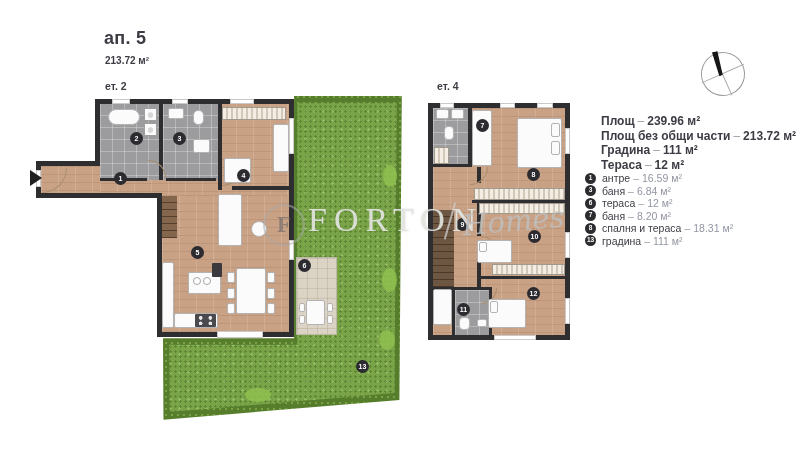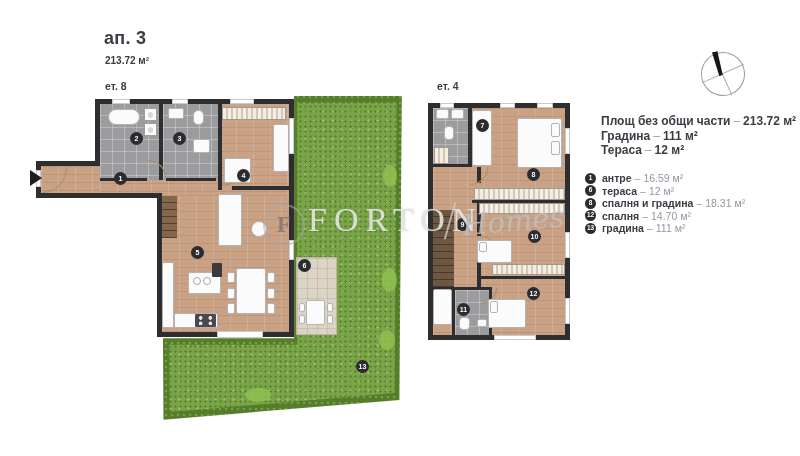--- a/index.html
+++ b/index.html
@@ -9,21 +9,21 @@
   .apt-title{position:absolute;left:104px;top:28px;font-size:18px;font-weight:800;letter-spacing:.3px}
   .apt-area{position:absolute;left:105px;top:55px;font-size:10px;font-weight:700}
   .floor-lbl{position:absolute;font-size:10.5px;font-weight:700}
   .summary{position:absolute;left:601px;top:114px;width:196px;font-size:12px;font-weight:700;line-height:14.6px}
   .sep{font-style:normal;color:#9a9da8;font-weight:400;margin:0 3px}
   .legend{position:absolute;left:585px;top:172px;width:210px}
   .lrow{display:flex;align-items:flex-start;min-height:12.5px;font-size:10.5px;line-height:12.5px}
   .lnum{flex:0 0 11px;width:11px;height:11px;margin-top:.5px;border-radius:50%;background:#2b2b30;color:#fff;
         font-size:6.5px;font-weight:700;display:flex;align-items:center;justify-content:center}
   .ltext{margin-left:6px}
-  .ltext b{font-weight:700;color:#3c3c44}
+  .ltext b{font-weight:400;color:#3c3c44}
   .lval{color:#9296a2}
   .ltext.two{display:inline-block;width:122px}
   
   .w{position:absolute;background:#2e2e31}
   .win{position:absolute;background:#fff;box-shadow:inset 0 0 0 1px #c9c9c9}
   .wood{position:absolute;background-color:#c9a184;
         background-image:repeating-linear-gradient(180deg,rgba(80,45,20,.10) 0 1px,transparent 1px 8px),
                          repeating-linear-gradient(90deg,rgba(255,255,255,.14) 0 1px,transparent 1px 17px)}
   .tile{position:absolute;background-color:#9c9c9f;
         background-image:repeating-linear-gradient(90deg,rgba(255,255,255,.28) 0 1px,transparent 1px 12px),
@@ -80,23 +80,23 @@
                           radial-gradient(circle at 73% 30%,#e8e8e8 1.6px,transparent 2.1px),
                           radial-gradient(circle at 27% 72%,#e8e8e8 1.6px,transparent 2.1px),
                           radial-gradient(circle at 73% 72%,#e8e8e8 1.6px,transparent 2.1px)}
   .sinkdot{position:absolute;border:1px solid #a5a5a5;border-radius:50%;background:#fff;box-sizing:border-box}
 </style>
 </head>
 <body>
 
 <div id="stage">
 
-  <div class="apt-title">ап. 3</div>
+  <div class="apt-title">ап. 5</div>
   <div class="apt-area">213.72 м²</div>
-  <div class="floor-lbl" style="left:105px;top:80px">ет. 8</div>
+  <div class="floor-lbl" style="left:105px;top:80px">ет. 2</div>
   <div class="floor-lbl" style="left:437px;top:80px">ет. 4</div>
 
   <div class="compass">
     <div class="h"></div>
     <div class="v"></div>
     <div class="needle"></div>
   </div>
 
   <div class="hedge"></div>
   <div class="grass"></div>
@@ -249,41 +249,46 @@
   <div class="marker" style="left:356px;top:360px">13</div>
 
   <div class="wm wm-circle">
       <span>F</span>
     </div>
   <div class="wm wm-brand">FORTON</div>
   <div class="wm wm-div"></div>
   <div class="wm wm-sub">Homes</div>
 
   <div class="summary">
+    <div><span>Площ</span><span class="sep">–</span><span>239.96 м²</span></div>
     <div><span>Площ без общи части</span><span class="sep">–</span><span>213.72 м²</span></div>
     <div><span>Градина</span><span class="sep">–</span><span>111 м²</span></div>
     <div><span>Тераса</span><span class="sep">–</span><span>12 м²</span></div>
   </div>
 
   <div class="legend">
     <div class="lrow">
         <span class="lnum">1</span>
         <span class="ltext"><b>антре</b><span class="sep">–</span><span class="lval">16.59 м²</span></span>
       </div>
     <div class="lrow">
+        <span class="lnum">3</span>
+        <span class="ltext"><b>баня</b><span class="sep">–</span><span class="lval">6.84 м²</span></span>
+      </div>
+    <div class="lrow">
         <span class="lnum">6</span>
         <span class="ltext"><b>тераса</b><span class="sep">–</span><span class="lval">12 м²</span></span>
       </div>
     <div class="lrow">
+        <span class="lnum">7</span>
+        <span class="ltext"><b>баня</b><span class="sep">–</span><span class="lval">8.20 м²</span></span>
+      </div>
+    <div class="lrow">
         <span class="lnum">8</span>
-        <span class="ltext"><b>спалня и градина</b><span class="sep">–</span><span class="lval">18.31 м²</span></span>
-      </div>
-    <div class="lrow">
-        <span class="lnum">12</span>
-        <span class="ltext"><b>спалня</b><span class="sep">–</span><span class="lval">14.70 м²</span></span>
+        <span class="ltext"><b>спалня и тераса</b><span class="sep">–</span><span class="lval">18.31 м²</span></span>
       </div>
     <div class="lrow">
         <span class="lnum">13</span>
         <span class="ltext"><b>градина</b><span class="sep">–</span><span class="lval">111 м²</span></span>
       </div>
   </div>
 
 </div>
 
 </body></html>

